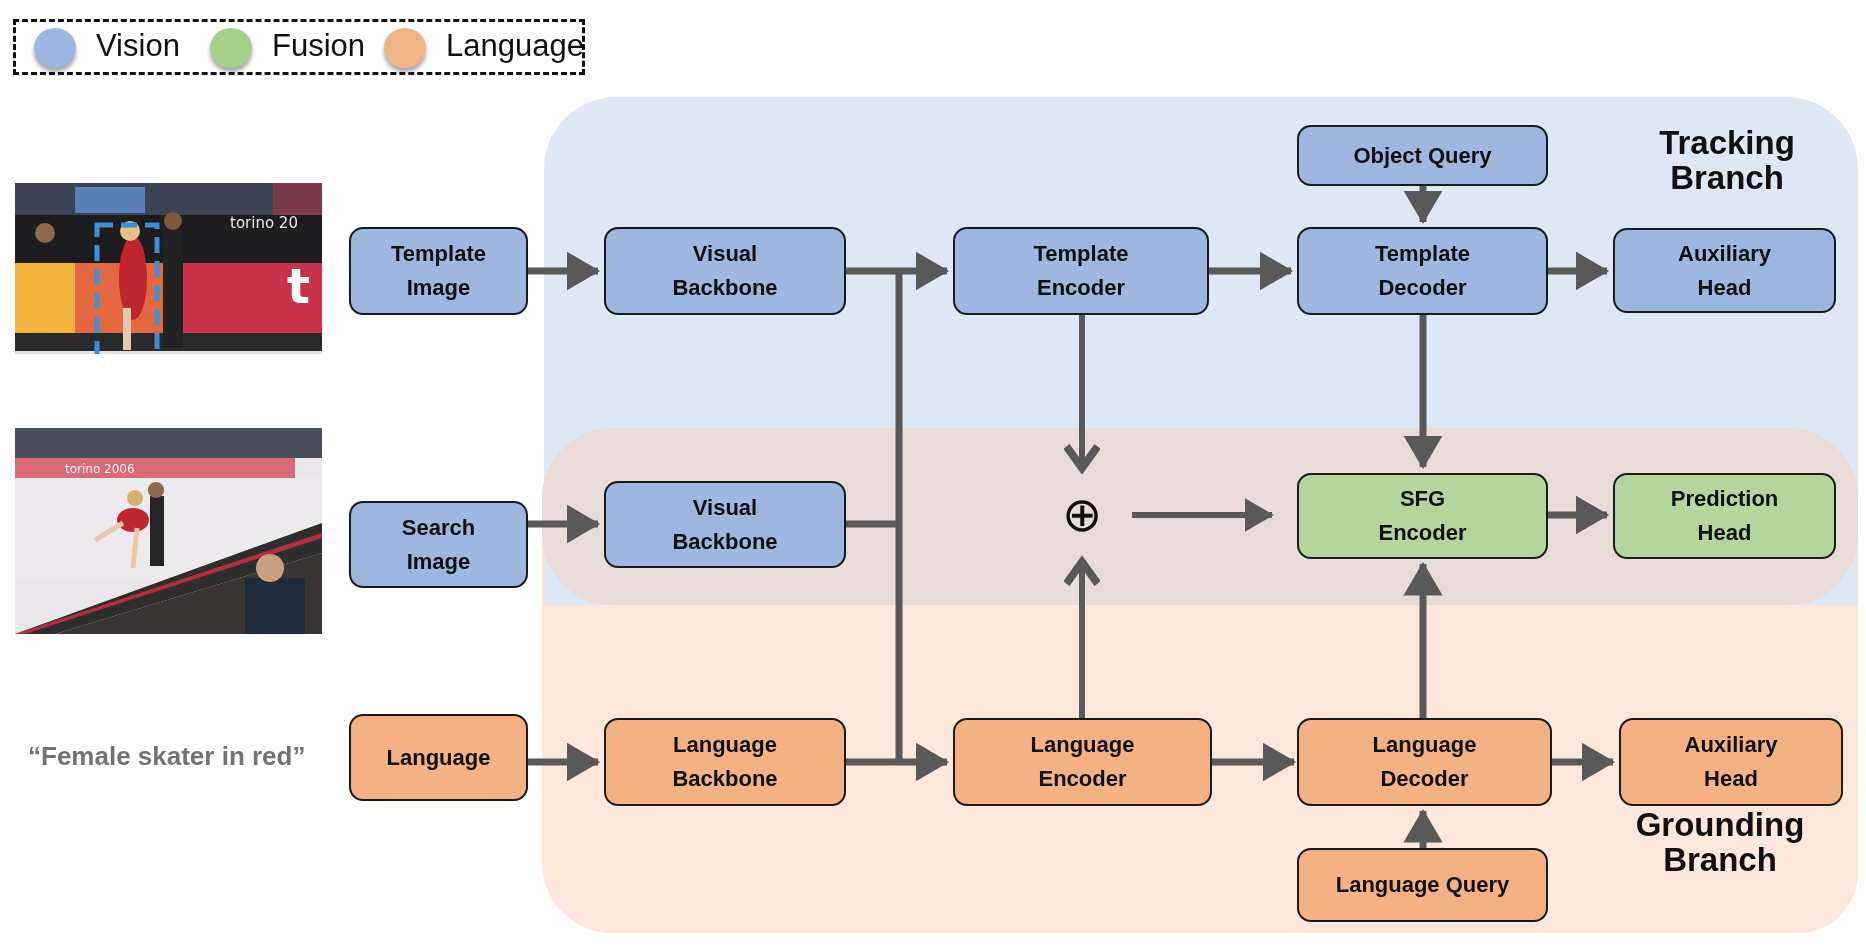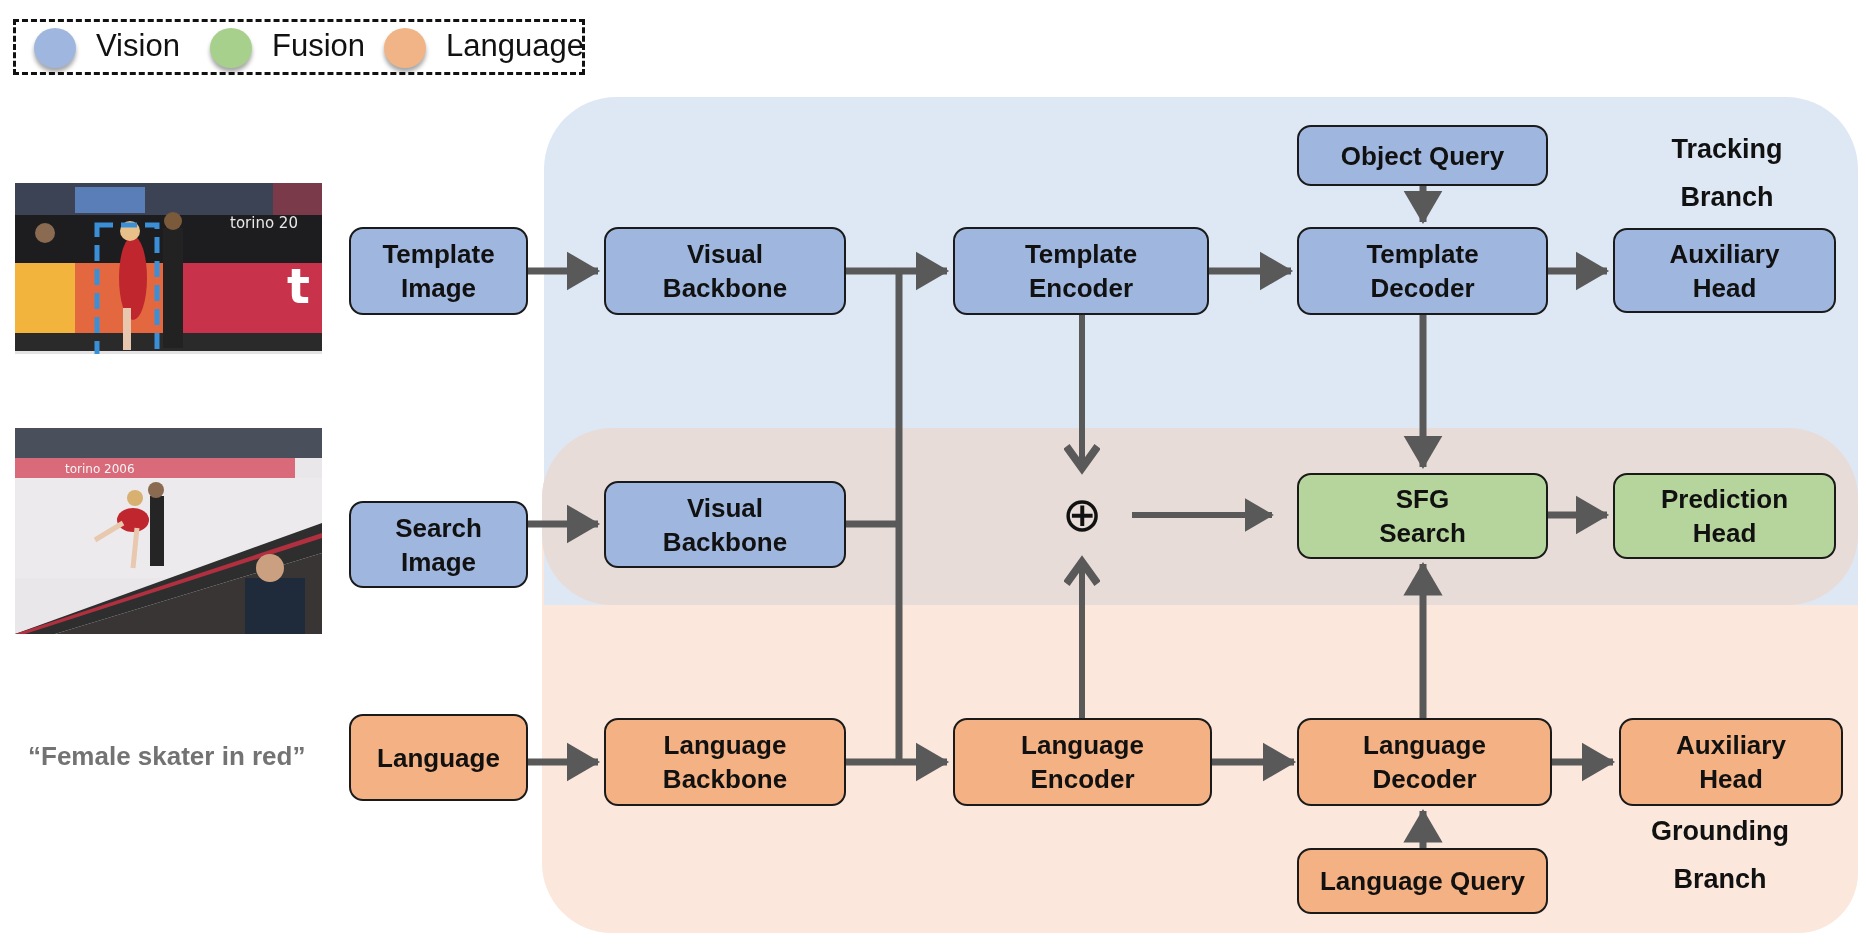--- a/index.html
+++ b/index.html
@@ -9,26 +9,26 @@
   .legend { left:13px; top:19px; width:572px; height:56px; border:3px dashed #111; box-sizing:border-box; }
   .legend-dot { position:absolute; width:42px; height:40px; border-radius:50%; top:6px;
                 box-shadow:0 4px 4px rgba(0,0,0,0.35); }
   .legend-text { position:absolute; top:4px; font-size:31px; color:#111; line-height:40px; }
   .panel { position:absolute; }
   #panel-blue { left:544px; top:97px; width:1314px; height:508px; background:#dee8f4; border-radius:72px 72px 0 0; }
   #panel-orange { left:542px; top:428px; width:1316px; height:505px; background:#fbe7db; border-radius:70px 0 60px 70px; }
   #panel-overlap { left:542px; top:428px; width:1316px; height:177px; background:#e8dcd8; border-radius:70px 70px 70px 70px; }
   .box { position:absolute; box-sizing:border-box; border:2.5px solid #1a1a1a; border-radius:14px;
          display:flex; align-items:center; justify-content:center; text-align:center;
-         font-weight:bold; font-size:26px; line-height:34px; color:#111; white-space:pre-line; }
+         font-weight:bold; font-size:22px; line-height:34px; color:#111; white-space:pre-line; }
   .vision { background:#9fb6df; }
   .lang { background:#f4b183; }
   .fusion { background:#b6d59c; }
   .photo { position:absolute; overflow:hidden; }
-  .branch-label { position:absolute; font-weight:bold; font-size:27px; line-height:48px; text-align:center; color:#111; white-space:pre-line; }
+  .branch-label { position:absolute; font-weight:bold; font-size:33px; line-height:35px; text-align:center; color:#111; white-space:pre-line; }
   .caption { position:absolute; font-weight:bold; font-size:26px; color:#737373; }
   svg.wires { position:absolute; left:0; top:0; }
 </style>
 </head>
 <body>
 
 <div class="abs legend">
   <div class="legend-dot" style="left:18px;background:#9fb6df"></div>
   <div class="legend-text" style="left:80px">Vision</div>
   <div class="legend-dot" style="left:194px;background:#a8d08d"></div>
@@ -147,24 +147,24 @@
 
 <div class="box vision" style="left:953px;top:227px;width:256px;height:88px;">Template
 Encoder</div>
 <div class="box lang" style="left:953px;top:718px;width:259px;height:88px;">Language
 Encoder</div>
 
 <div class="box vision" style="left:1297px;top:125px;width:251px;height:61px;">Object Query</div>
 <div class="box vision" style="left:1297px;top:227px;width:251px;height:88px;">Template
 Decoder</div>
 <div class="box fusion" style="left:1297px;top:473px;width:251px;height:86px;">SFG
-Search</div>
+Encoder</div>
 <div class="box lang" style="left:1297px;top:718px;width:255px;height:88px;">Language
 Decoder</div>
-<div class="box lang" style="left:1297px;top:848px;width:251px;height:66px;">Language Query</div>
+<div class="box lang" style="left:1297px;top:848px;width:251px;height:74px;">Language Query</div>
 
 <div class="box vision" style="left:1613px;top:228px;width:223px;height:85px;">Auxiliary
 Head</div>
 <div class="box fusion" style="left:1613px;top:473px;width:223px;height:86px;">Prediction
 Head</div>
 <div class="box lang" style="left:1619px;top:718px;width:224px;height:88px;">Auxiliary
 Head</div>
 
 <div class="branch-label" style="left:1617px;top:125px;width:220px;">Tracking
 Branch</div>

